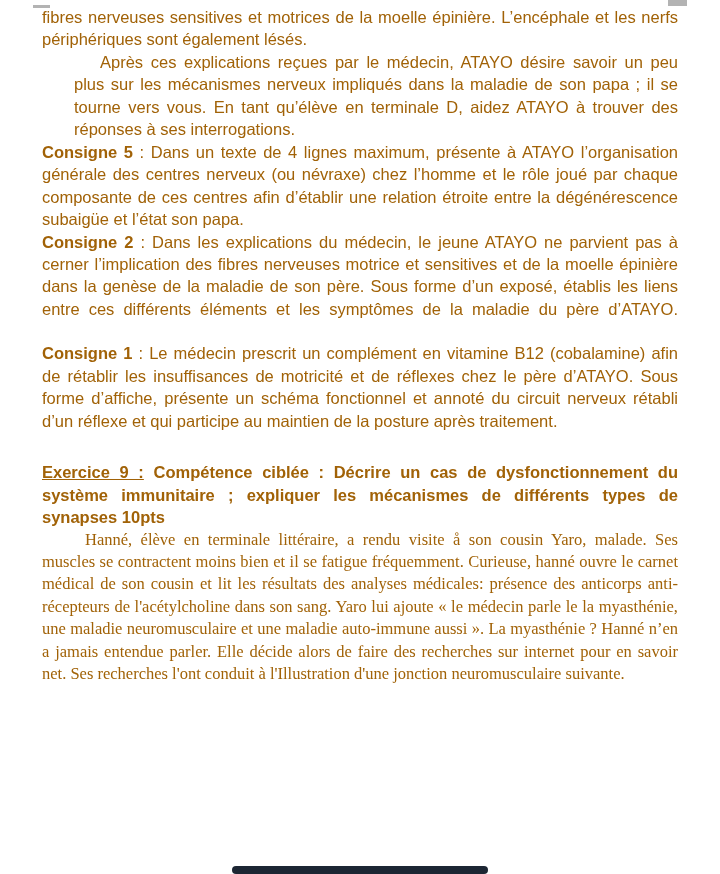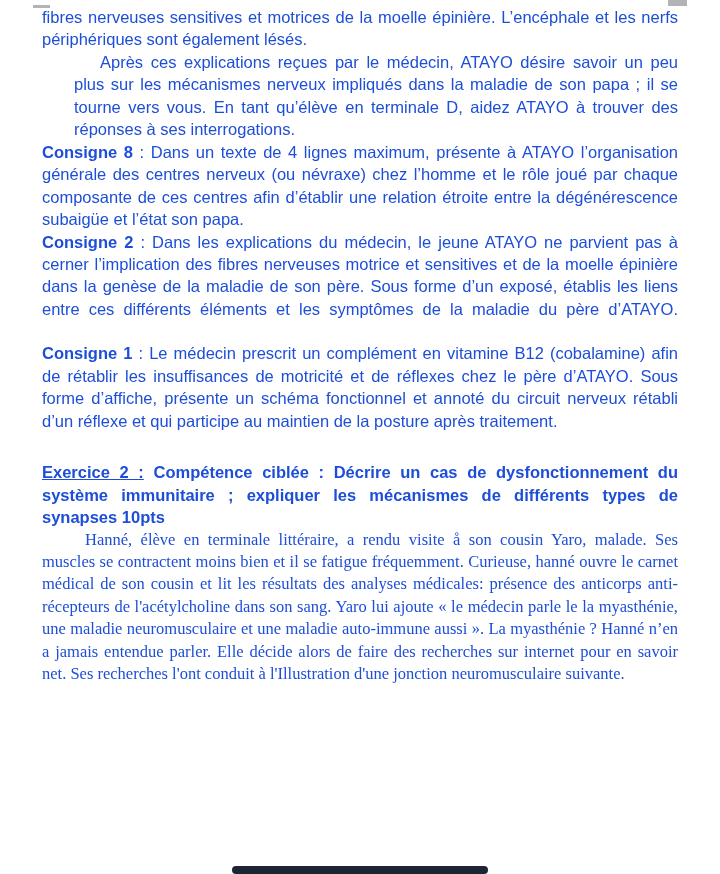--- a/index.html
+++ b/index.html
@@ -43,23 +43,23 @@
     height: 8px;
     border-radius: 4px;
   }
 </style>
 </head>
 <body style="background: rgb(255, 255, 255);">
 
 <div class="crop-artifact artifact-left" style="background: rgb(179, 179, 179);"></div>
 <div class="crop-artifact artifact-right" style="background: rgb(179, 179, 179);"></div>
 
-<div class="doc-body" style="color: #1d4ed8;">
+<div class="doc-body" style="color: #a16207;">
     <p class="para"><span>fibres nerveuses sensitives et motrices de la moelle épinière. L’encéphale et les nerfs périphériques sont également lésés.</span></p>
     <p class="para indent"><span>Après ces explications reçues par le médecin, ATAYO désire savoir un peu plus sur les mécanismes nerveux impliqués dans la maladie de son papa ; il se tourne vers vous. En tant qu’élève en terminale D, aidez ATAYO à trouver des réponses à ses interrogations.</span></p>
-    <p class="para"><span class="bold">Consigne 8</span><span> : Dans un texte de 4 lignes maximum, présente à ATAYO l’organisation générale des centres nerveux (ou névraxe) chez l’homme et le rôle joué par chaque composante de ces centres afin d’établir une relation étroite entre la dégénérescence subaigüe et l’état son papa.</span></p>
+    <p class="para"><span class="bold">Consigne 5</span><span> : Dans un texte de 4 lignes maximum, présente à ATAYO l’organisation générale des centres nerveux (ou névraxe) chez l’homme et le rôle joué par chaque composante de ces centres afin d’établir une relation étroite entre la dégénérescence subaigüe et l’état son papa.</span></p>
     <p class="para justify-last"><span class="bold">Consigne 2</span><span> : Dans les explications du médecin, le jeune ATAYO ne parvient pas à cerner l’implication des fibres nerveuses motrice et sensitives et de la moelle épinière dans la genèse de la maladie de son père. Sous forme d’un exposé, établis les liens entre ces différents éléments et les symptômes de la maladie du père d’ATAYO.</span></p>
     <p class="para space-before"><span class="bold">Consigne 1</span><span> : Le médecin prescrit un complément en vitamine B12 (cobalamine) afin de rétablir les insuffisances de motricité et de réflexes chez le père d’ATAYO. Sous forme d’affiche, présente un schéma fonctionnel et annoté du circuit nerveux rétabli d’un réflexe et qui participe au maintien de la posture après traitement.</span></p>
-    <p class="para space-before-lg"><span class="bold underline">Exercice 2 :</span><span class="bold"> Compétence ciblée : Décrire un cas de dysfonctionnement du système immunitaire ; expliquer les mécanismes de différents types de synapses 10pts</span></p>
+    <p class="para space-before-lg"><span class="bold underline">Exercice 9 :</span><span class="bold"> Compétence ciblée : Décrire un cas de dysfonctionnement du système immunitaire ; expliquer les mécanismes de différents types de synapses 10pts</span></p>
     <p class="para indent-large"><span>Hanné, élève en terminale littéraire, a rendu visite å son cousin Yaro, malade. Ses muscles se contractent moins bien et il se fatigue fréquemment. Curieuse, hanné ouvre le carnet médical de son cousin et lit les résultats des analyses médicales: présence des anticorps anti-récepteurs de l'acétylcholine dans son sang. Yaro lui ajoute « le médecin parle le la myasthénie, une maladie neuromusculaire et une maladie auto-immune aussi ». La myasthénie ? Hanné n’en a jamais entendue parler. Elle décide alors de faire des recherches sur internet pour en savoir net. Ses recherches l'ont conduit à l'Illustration d'une jonction neuromusculaire suivante.</span></p>
   </div>
 
 <div class="nav-pill" style="background: rgb(28, 38, 51);"></div>
 
 </body></html>

